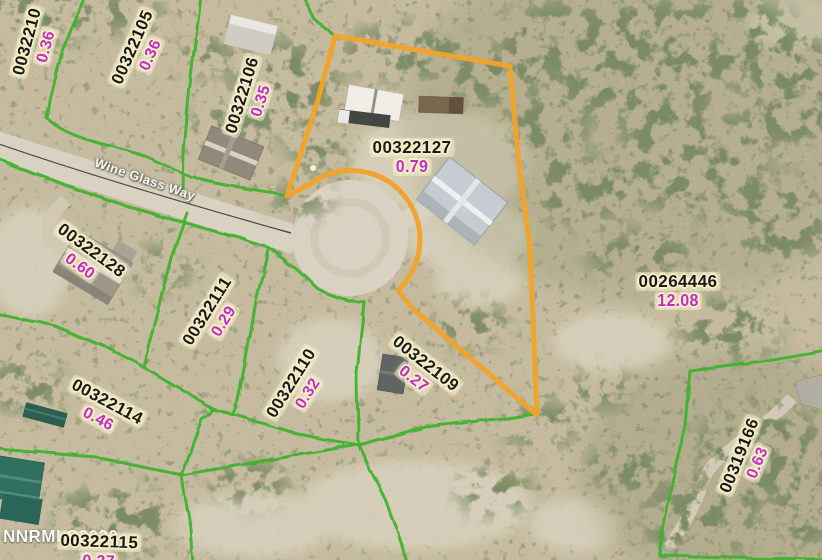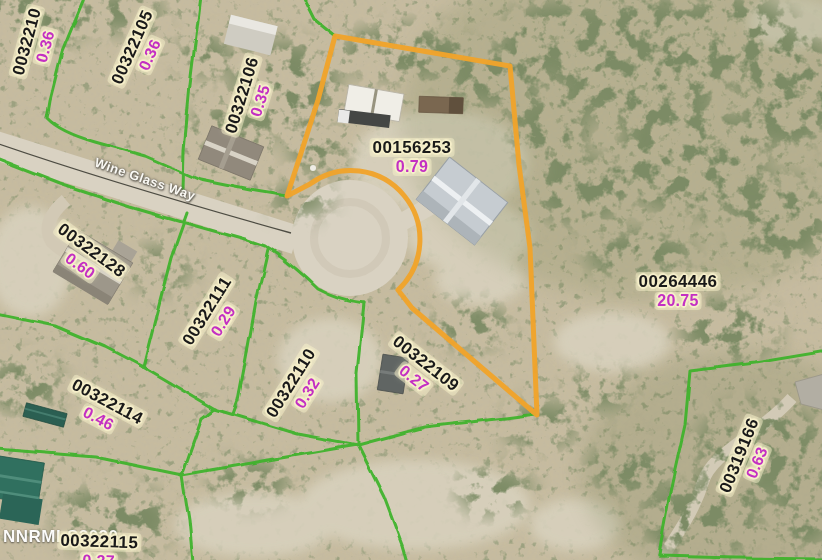--- a/index.html
+++ b/index.html
@@ -229,26 +229,26 @@
   </div>
   <div class="plabel" style="left:141px;top:51px;--r:-66deg">
     <span class="apn">00322105</span>
     <span class="acres">0.36</span>
   </div>
   <div class="plabel" style="left:251px;top:98px;--r:-73deg">
     <span class="apn">00322106</span>
     <span class="acres">0.35</span>
   </div>
   <div class="plabel" style="left:412px;top:157px;--r:0deg">
-    <span class="apn">00156253</span>
+    <span class="apn">00322127</span>
     <span class="acres">0.79</span>
   </div>
   <div class="plabel" style="left:678px;top:291px;--r:0deg">
     <span class="apn">00264446</span>
-    <span class="acres">20.75</span>
+    <span class="acres">12.08</span>
   </div>
   <div class="plabel" style="left:86px;top:258px;--r:36deg">
     <span class="apn">00322128</span>
     <span class="acres">0.60</span>
   </div>
   <div class="plabel" style="left:215px;top:316px;--r:-58deg">
     <span class="apn">00322111</span>
     <span class="acres">0.29</span>
   </div>
   <div class="plabel" style="left:299px;top:388px;--r:-58deg">

